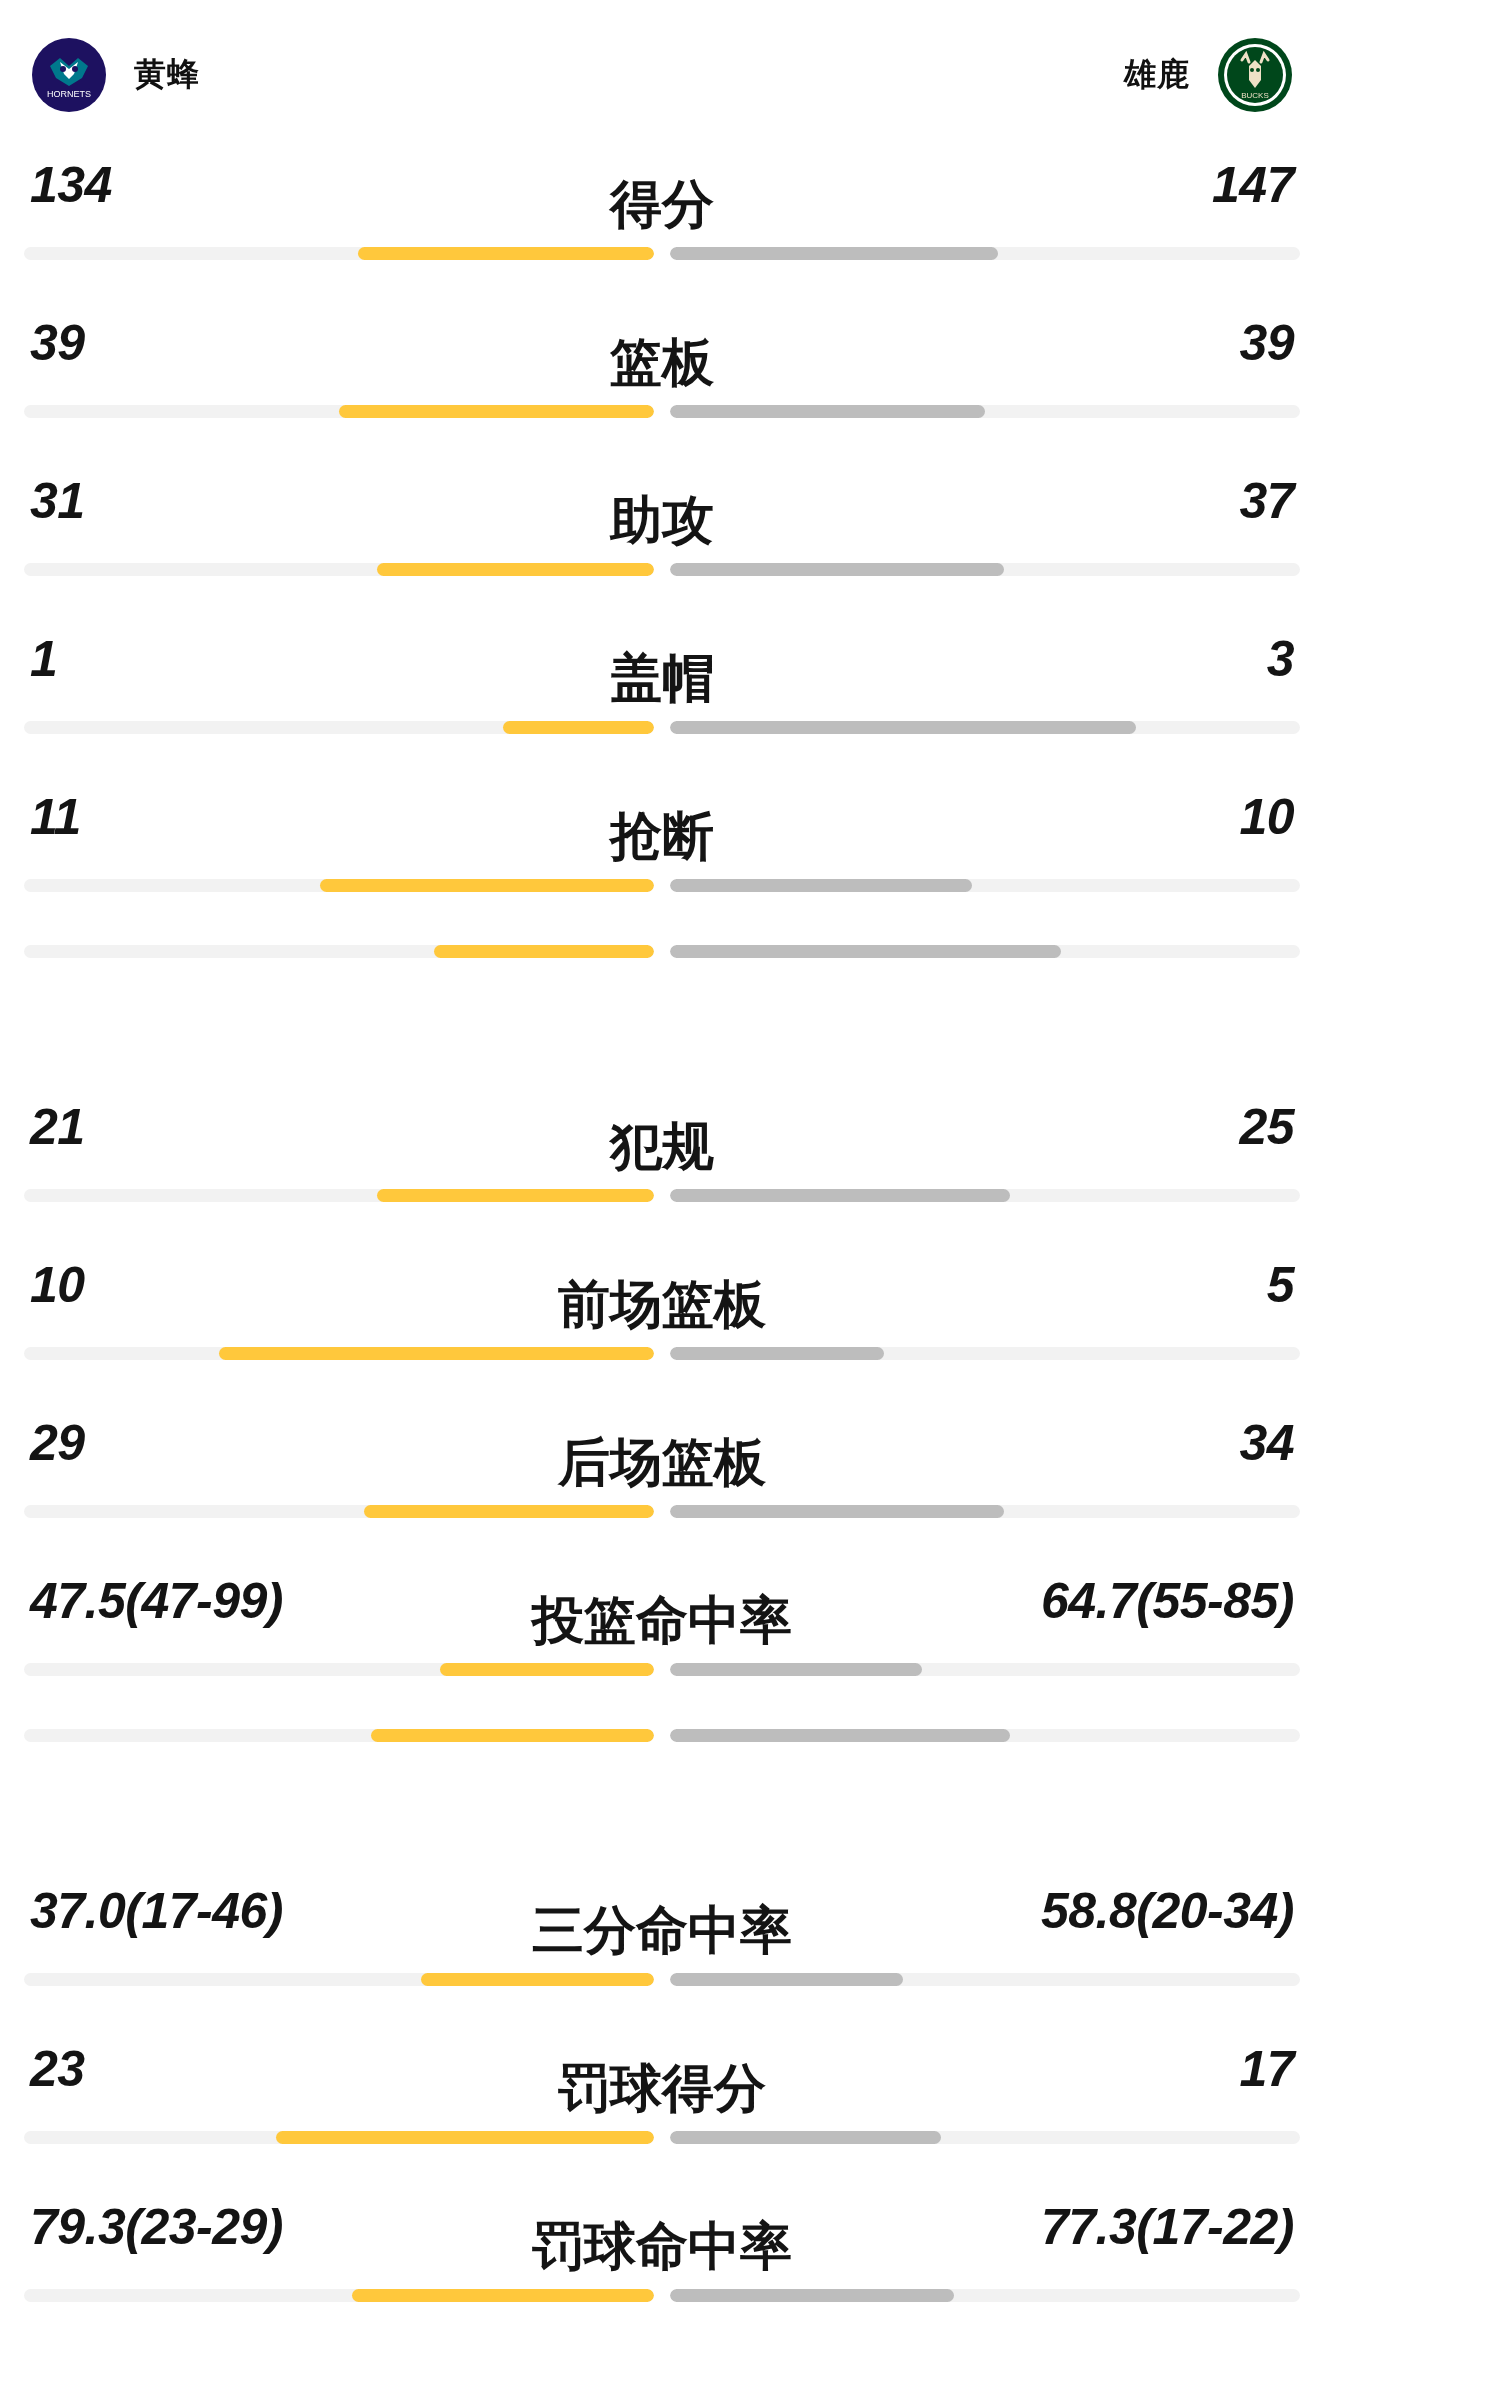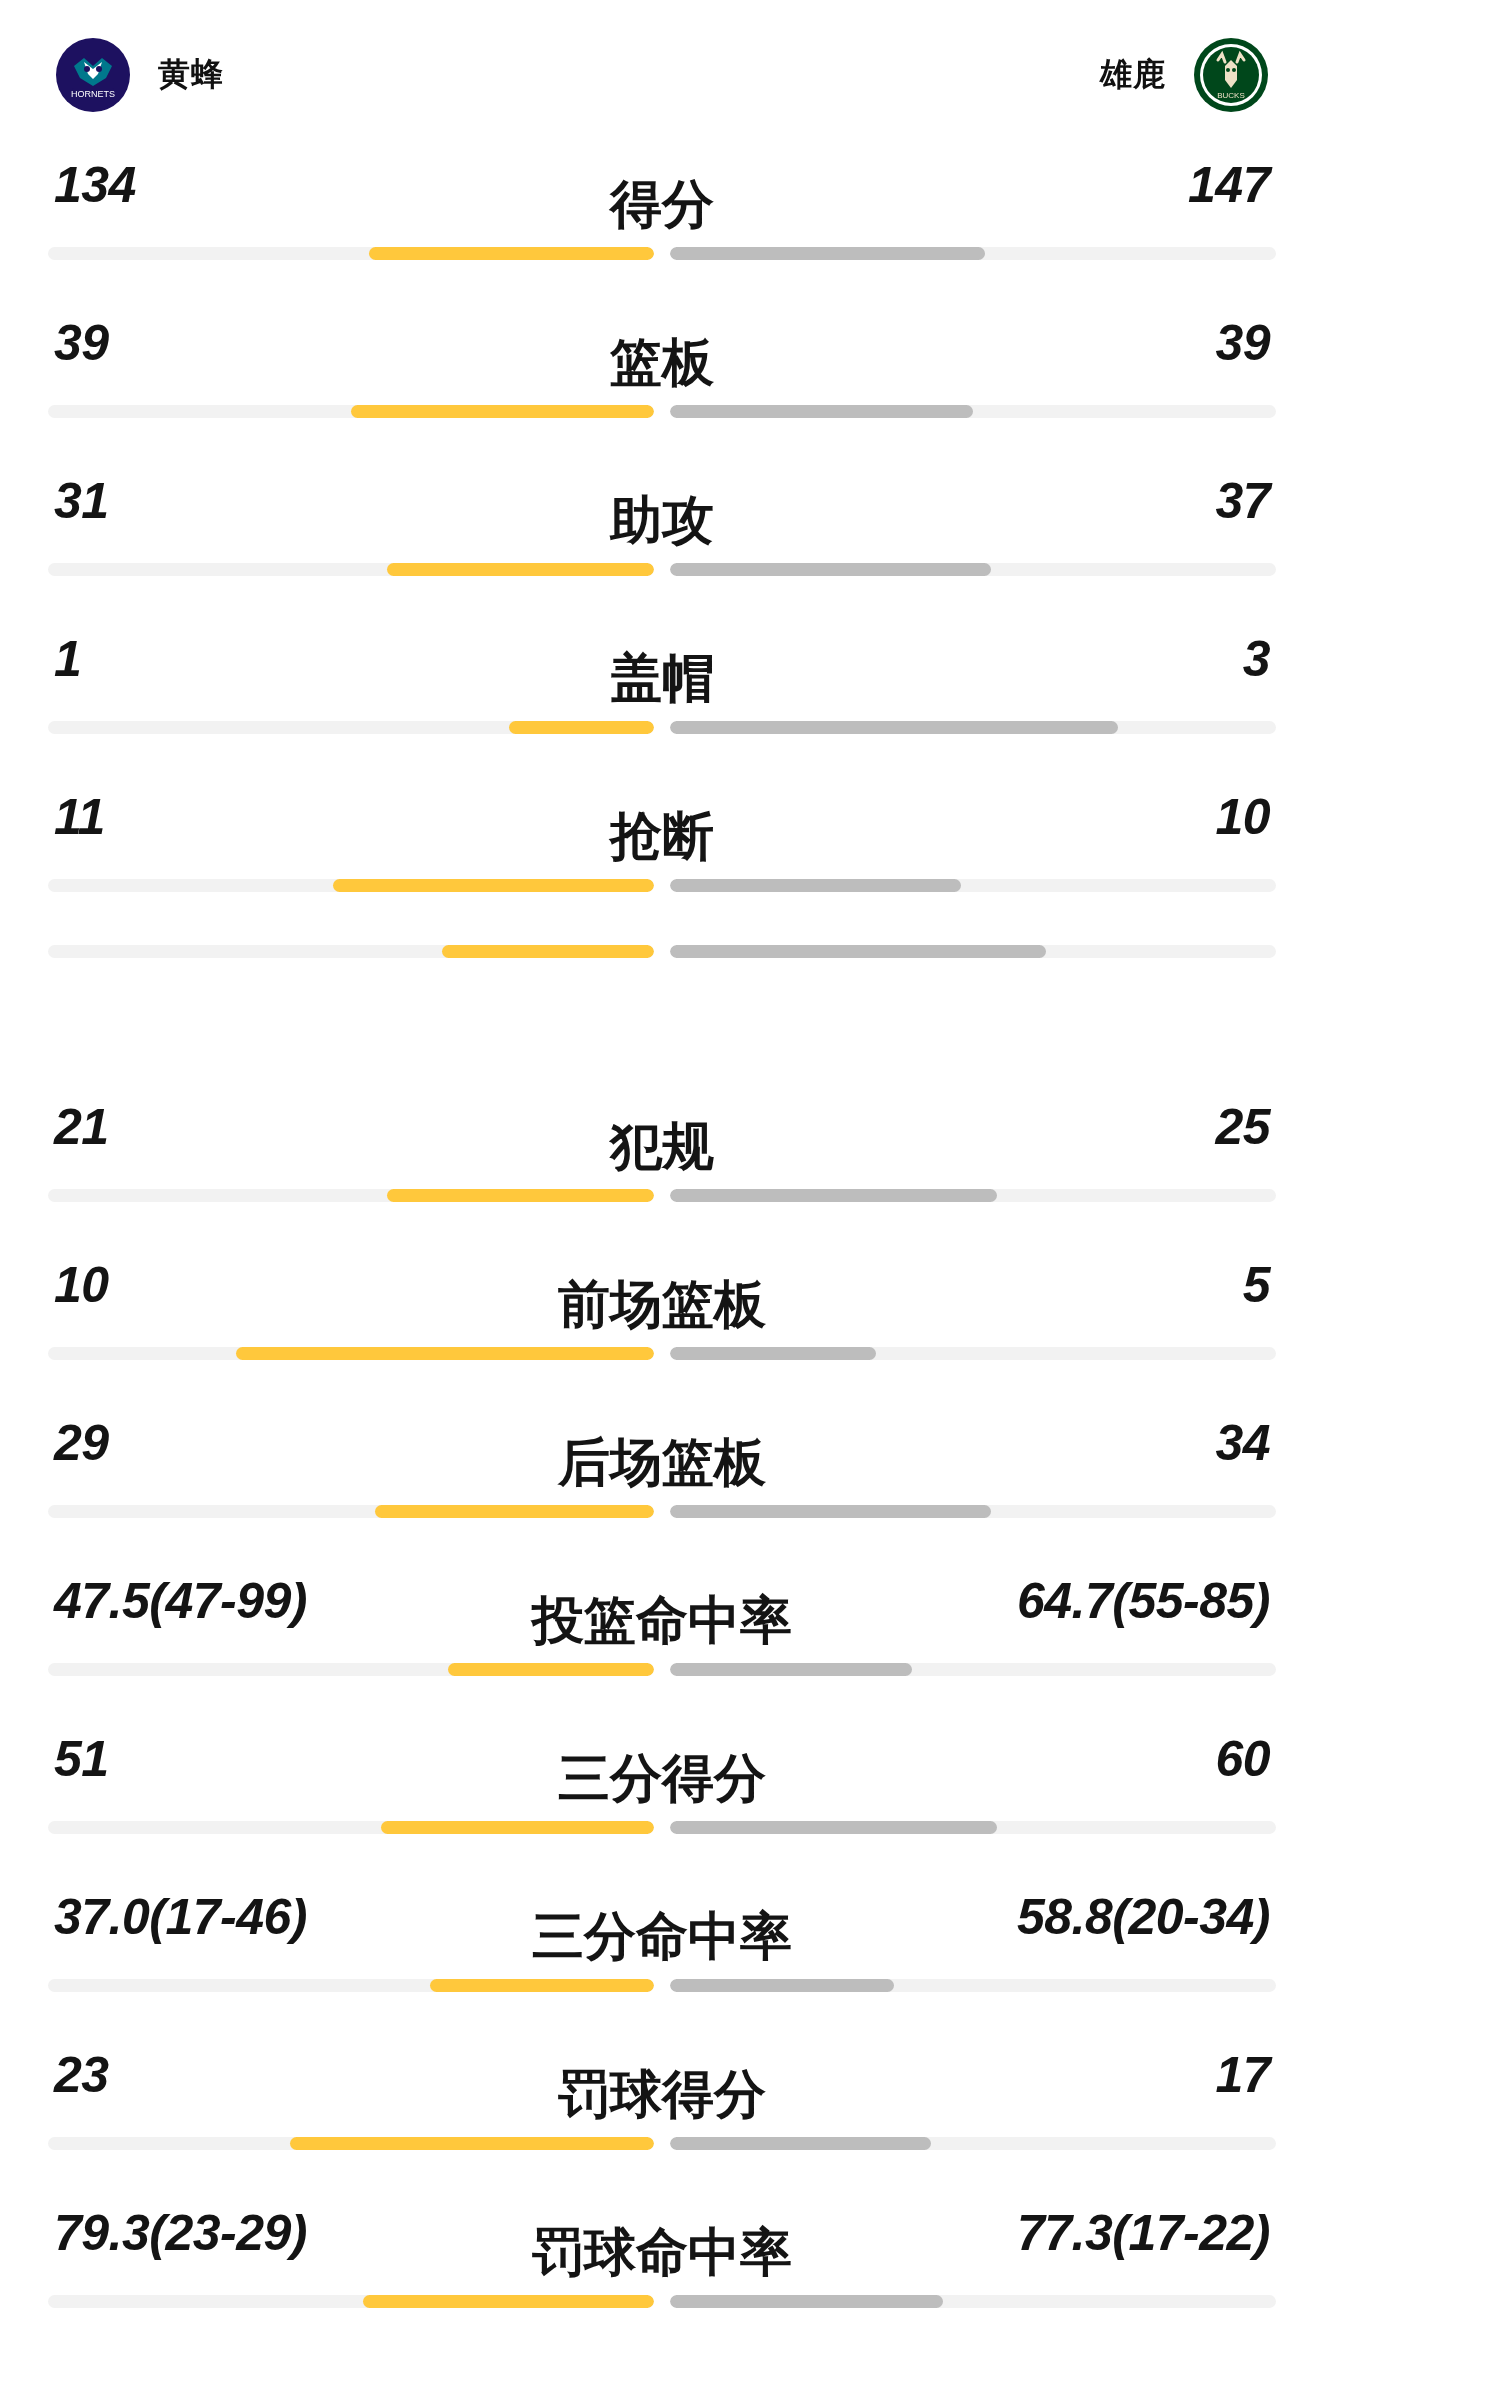--- a/index.html
+++ b/index.html
@@ -10,21 +10,21 @@
   body {
     width: 1500px;
     height: 2400px;
     font-family: "Liberation Sans", sans-serif;
     color: #1a1a1a;
     -webkit-font-smoothing: antialiased;
   }
   .page {
     width: 1324px;
     box-sizing: border-box;
-    padding: 0 48px;
+    padding: 0 24px;
   }
 
   
   .header {
     display: flex;
     align-items: center;
     justify-content: space-between;
     height: 150px;
     padding: 0 6px;
   }
@@ -303,25 +303,20 @@
         <div class="bar-track left">
             <div class="bar-fill" style="width: 34%;"></div>
           </div>
         <div class="bar-track right">
             <div class="bar-fill" style="width: 40%;"></div>
           </div>
       </div>
     </div>
 
     <div class="stat-row">
-      <div class="stat-values">
-        <span class="stat-num left">51</span>
-        <span class="stat-label">三分得分</span>
-        <span class="stat-num right">60</span>
-      </div>
       <div class="bars">
         <div class="bar-track left">
             <div class="bar-fill" style="width: 45%;"></div>
           </div>
         <div class="bar-track right">
             <div class="bar-fill" style="width: 54%;"></div>
           </div>
       </div>
     </div>
 

